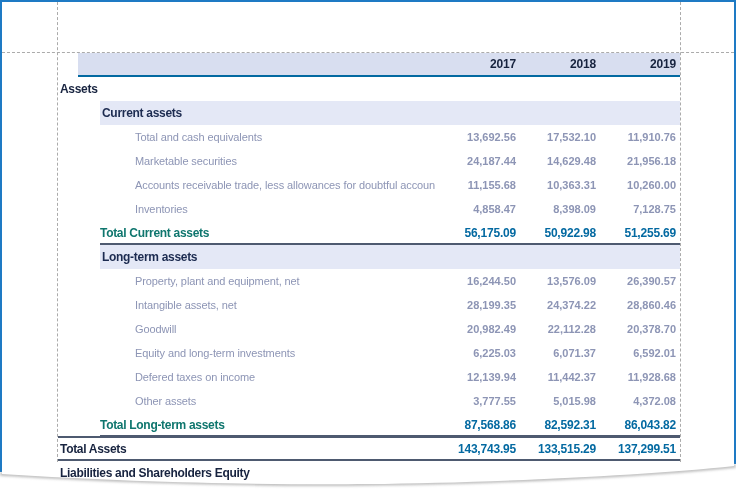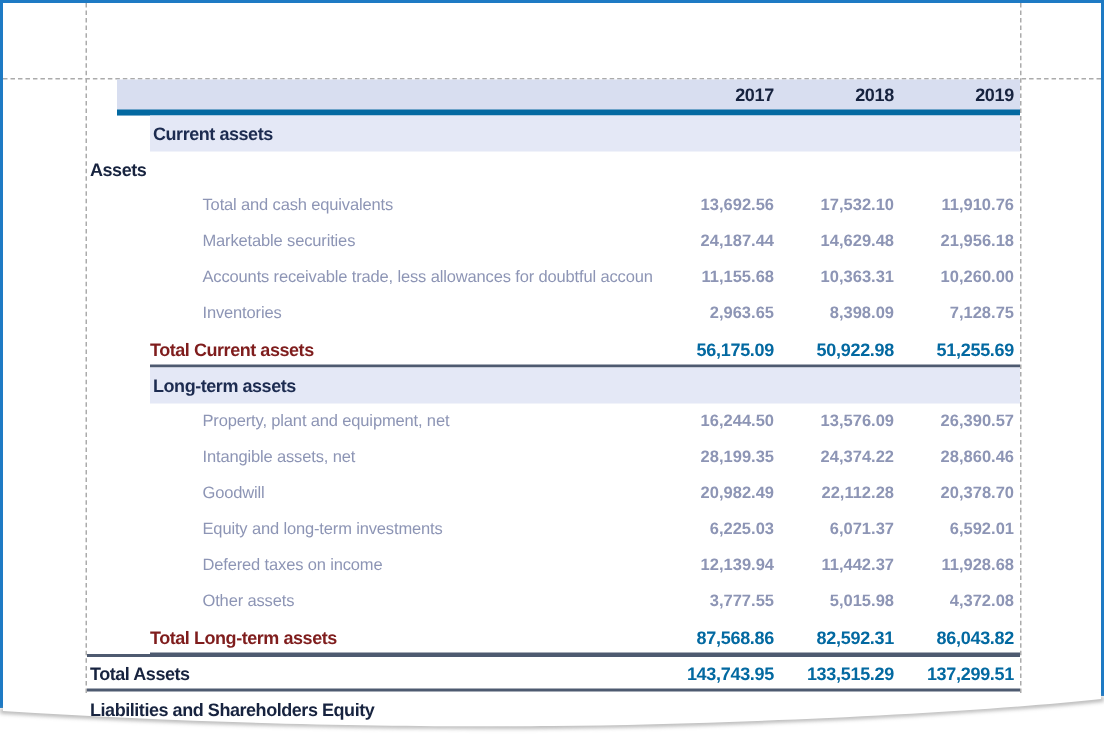--- a/index.html
+++ b/index.html
@@ -13,29 +13,29 @@
   .frame-right{position:absolute;right:0;top:0;width:2px;height:464px;background:#1e7ac4;}
   
   .guide-v{position:absolute;top:2px;height:460px;width:0;border-left:1px dashed #ababab;}
   .guide-h{position:absolute;left:2px;right:2px;height:0;top:52px;border-top:1px dashed #ababab;}
   
   .table{position:absolute;left:58px;top:53px;width:622px;}
   .row{display:flex;align-items:center;height:24px;position:relative;box-sizing:border-box;}
   .lab{flex:1;overflow:hidden;white-space:nowrap;position:relative;z-index:1;}
   .val{width:80px;text-align:right;padding-right:4px;box-sizing:border-box;position:relative;z-index:1;font-weight:bold;}
   
-  .row.header{background:#d8def0;border-bottom:4px solid #0369a1;margin-left:20px;}
+  .row.header{background:#d8def0;border-bottom:2px solid #0369a1;margin-left:20px;}
   .row.header .val{font-weight:bold;font-size:12px;color:#17233f;letter-spacing:-0.2px;}
   
   .row.section1 .lab{padding-left:2px;font-weight:bold;font-size:12px;color:#17233f;letter-spacing:-0.3px;}
   .row.section2 .lab{padding-left:44px;font-weight:bold;font-size:12px;color:#1c2b50;letter-spacing:-0.3px;}
   .row.section2 .band{position:absolute;left:42px;right:0;top:0;bottom:0;background:#e4e8f6;z-index:0;}
   .row.item .lab{padding-left:77px;font-size:11px;color:#8d95b5;letter-spacing:-0.1px;}
   .row.item .val{font-size:11px;color:#8d95b5;}
-  .row.total2 .lab{padding-left:42px;font-weight:bold;font-size:12px;color:#7f1d1d;letter-spacing:-0.3px;}
+  .row.total2 .lab{padding-left:42px;font-weight:bold;font-size:12px;color:#0f766e;letter-spacing:-0.3px;}
   .row.total2 .val,.row.total1 .val{font-weight:bold;font-size:12px;color:#0369a1;letter-spacing:-0.2px;}
   .row.total2::after{content:"";position:absolute;left:42px;right:0;bottom:0;height:0;border-bottom:2px solid #4e5a70;}
   .row.total1 .lab{padding-left:2px;font-weight:bold;font-size:12px;color:#17233f;letter-spacing:-0.3px;}
   .row.total1::before{content:"";position:absolute;left:0;right:0;top:-1px;height:0;border-top:2px solid #4e5a70;}
   .row.total1::after{content:"";position:absolute;left:0;right:0;bottom:0;height:0;border-bottom:2px solid #4e5a70;}
   
   .curl{position:absolute;left:0;top:456px;width:736px;height:36px;pointer-events:none;}
 </style>
 </head>
 <body>
@@ -51,29 +51,29 @@
   <div class="guide-h"></div>
 
   <div class="table">
     <div class="row header">
       <div class="lab"></div>
       <div class="val">2017</div>
       <div class="val">2018</div>
       <div class="val">2019</div>
     </div>
     <div id="rows">
-        <div class="row section2">
-          <div class="band"></div>
-          <div class="lab">Current assets</div>
+        <div class="row section1">
+          <div class="lab">Assets</div>
           <div class="val"></div>
           <div class="val"></div>
           <div class="val"></div>
         </div>
-        <div class="row section1">
-          <div class="lab">Assets</div>
+        <div class="row section2">
+          <div class="band"></div>
+          <div class="lab">Current assets</div>
           <div class="val"></div>
           <div class="val"></div>
           <div class="val"></div>
         </div>
         <div class="row item">
           <div class="lab">Total and cash equivalents</div>
           <div class="val">13,692.56</div>
           <div class="val">17,532.10</div>
           <div class="val">11,910.76</div>
         </div>
@@ -84,21 +84,21 @@
           <div class="val">21,956.18</div>
         </div>
         <div class="row item">
           <div class="lab">Accounts receivable trade, less allowances for doubtful accoun</div>
           <div class="val">11,155.68</div>
           <div class="val">10,363.31</div>
           <div class="val">10,260.00</div>
         </div>
         <div class="row item">
           <div class="lab">Inventories</div>
-          <div class="val">2,963.65</div>
+          <div class="val">4,858.47</div>
           <div class="val">8,398.09</div>
           <div class="val">7,128.75</div>
         </div>
         <div class="row total2">
           <div class="lab">Total Current assets</div>
           <div class="val">56,175.09</div>
           <div class="val">50,922.98</div>
           <div class="val">51,255.69</div>
         </div>
         <div class="row section2">

